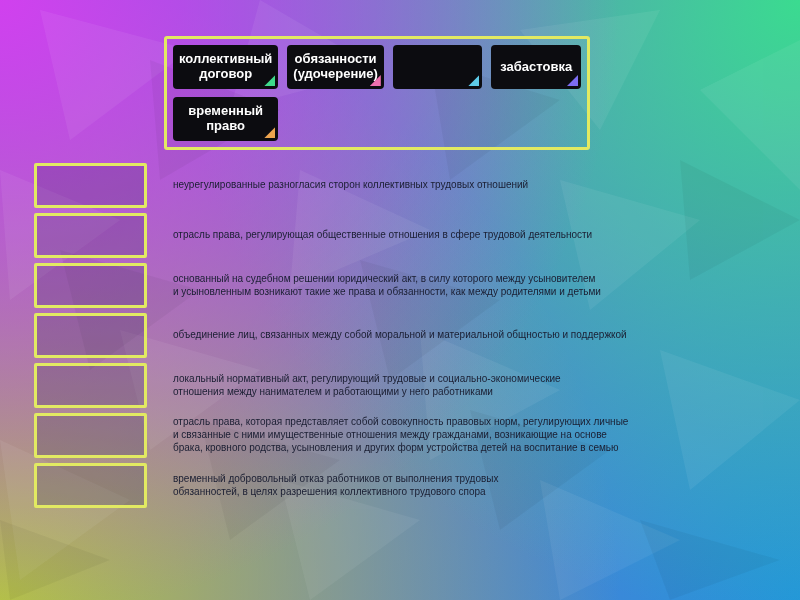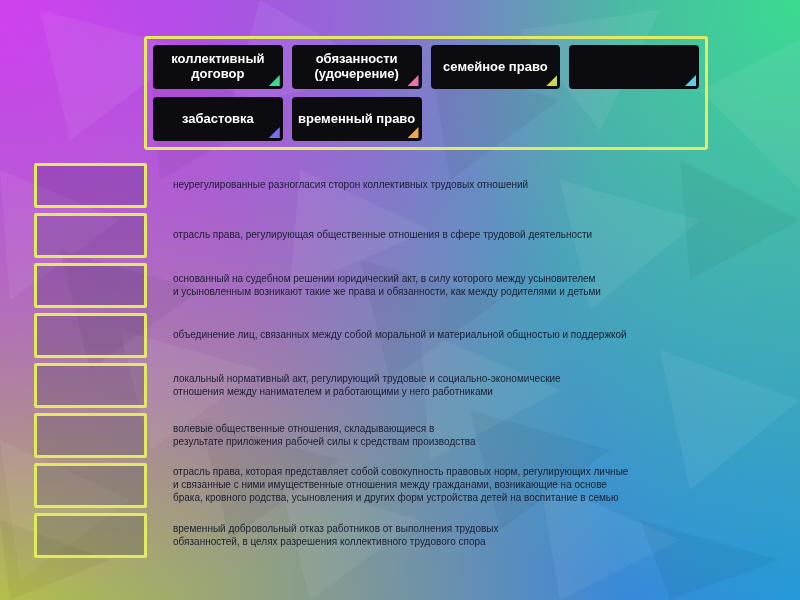--- a/index.html
+++ b/index.html
@@ -23,23 +23,23 @@
   }
   .mosaic {
     position: absolute;
     inset: 0;
     z-index: 0;
     pointer-events: none;
   }
   
   .tiles-panel {
     position: absolute;
-    left: 144px;
+    left: 164px;
     top: 36px;
-    width: 564px;
+    width: 426px;
     box-sizing: border-box;
     border: 3px solid #e2ea62;
     border-radius: 3px;
     padding: 6px;
     display: grid;
     grid-template-columns: repeat(4, 1fr);
     gap: 8px 9px;
     z-index: 2;
   }
   .tile {
@@ -136,24 +136,20 @@
   <div class="tiles-panel">
     <div class="tile">
       <span class="tile-label">коллективный договор</span>
       <span class="tile-corner" style="background: rgb(63, 217, 139);"></span>
     </div>
     <div class="tile">
       <span class="tile-label">обязанности (удочерение)</span>
       <span class="tile-corner" style="background: rgb(238, 111, 174);"></span>
     </div>
     <div class="tile">
-      <span class="tile-label">семейное право</span>
-      <span class="tile-corner" style="background: rgb(204, 212, 94);"></span>
-    </div>
-    <div class="tile">
       <span class="tile-corner" style="background: rgb(94, 203, 232);"></span>
     </div>
     <div class="tile">
       <span class="tile-label">забастовка</span>
       <span class="tile-corner" style="background: rgb(125, 109, 242);"></span>
     </div>
     <div class="tile">
       <span class="tile-label">временный право</span>
       <span class="tile-corner" style="background: rgb(237, 164, 79);"></span>
     </div>
@@ -177,25 +173,20 @@
       <div class="dropzone"></div>
       <div class="definition">объединение лиц, связанных между собой моральной и материальной общностью и поддержкой</div>
     </div>
     <div class="row">
       <div class="dropzone"></div>
       <div class="definition">локальный нормативный акт, регулирующий трудовые и социально-экономические
 отношения между нанимателем и работающими у него работниками</div>
     </div>
     <div class="row">
       <div class="dropzone"></div>
-      <div class="definition">волевые общественные отношения, складывающиеся в
-результате приложения рабочей силы к средствам производства</div>
-    </div>
-    <div class="row">
-      <div class="dropzone"></div>
       <div class="definition">отрасль права, которая представляет собой совокупность правовых норм, регулирующих личные
 и связанные с ними имущественные отношения между гражданами, возникающие на основе
 брака, кровного родства, усыновления и других форм устройства детей на воспитание в семью</div>
     </div>
     <div class="row">
       <div class="dropzone"></div>
       <div class="definition">временный добровольный отказ работников от выполнения трудовых
 обязанностей, в целях разрешения коллективного трудового спора</div>
     </div>
   </div>

